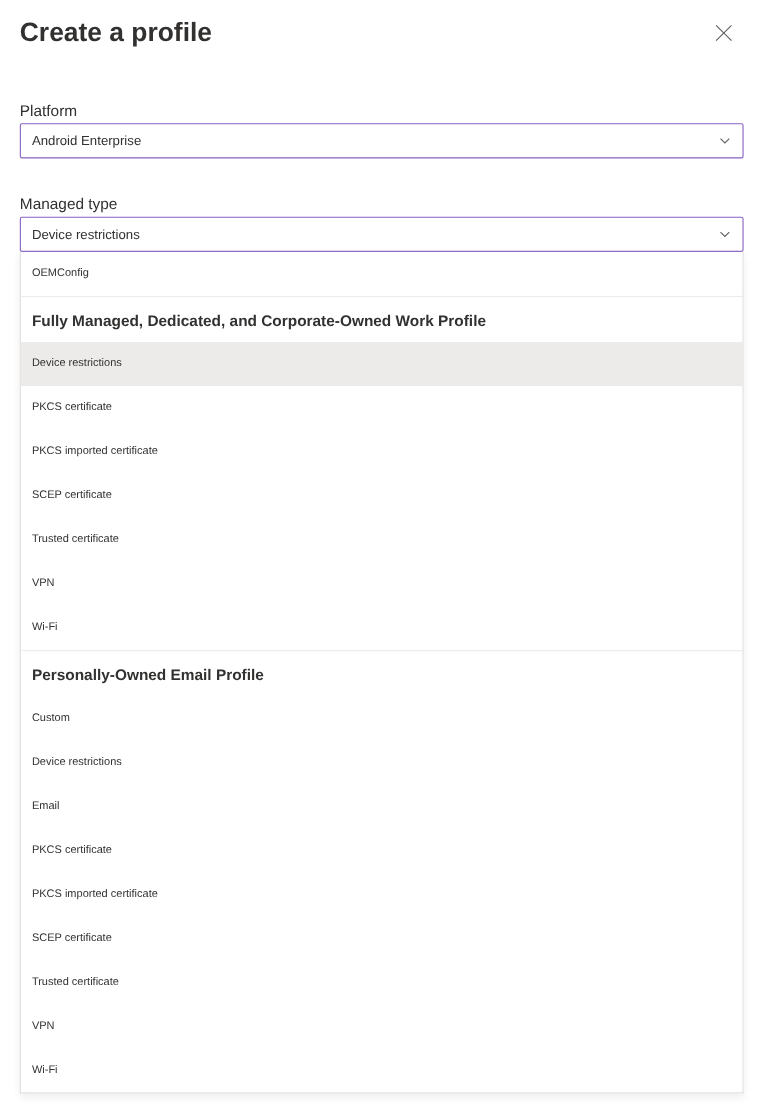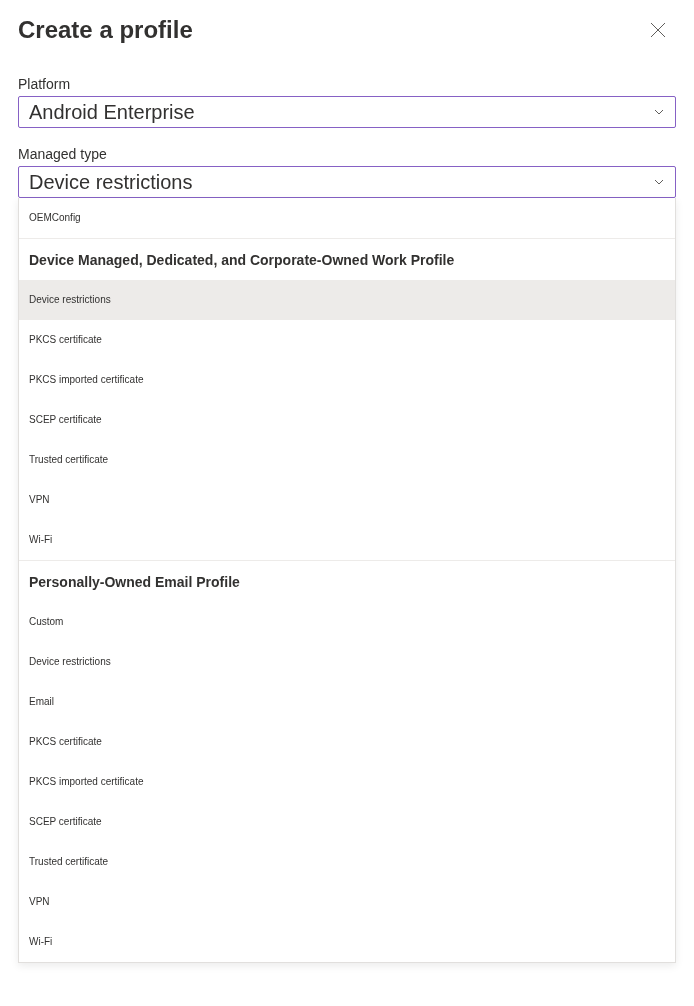--- a/index.html
+++ b/index.html
@@ -12,51 +12,51 @@
       background: #ffffff;
       width: 694px;
       height: 1006px;
       padding: 16px 18px;
       color: #323130;
     }
     .header {
       display: flex;
       justify-content: space-between;
       align-items: flex-start;
-      margin-bottom: 32px;
+      margin-bottom: 48px;
     }
     .title {
       font-size: 24px;
       font-weight: 600;
       color: #323130;
     }
     .close-icon {
       width: 16px;
       height: 16px;
       cursor: pointer;
       stroke: #605e5c;
       margin-top: 6px;
       margin-right: 10px;
     }
     .field-group {
-      margin-bottom: 18px;
+      margin-bottom: 33px;
     }
     .field-label {
       font-size: 14px;
       color: #323130;
       margin-bottom: 4px;
       display: block;
     }
     .dropdown {
       width: 100%;
       height: 32px;
       border: 1px solid #8661c5;
       border-radius: 2px;
       padding: 0 10px;
-      font-size: 20px;
+      font-size: 12px;
       color: #323130;
       background: #ffffff;
       display: flex;
       justify-content: space-between;
       align-items: center;
       cursor: pointer;
     }
     .chevron {
       width: 12px;
       height: 12px;
@@ -115,21 +115,21 @@
 <div class="field-group" style="margin-bottom:0;">
   <label class="field-label">Managed type</label>
   <div class="dropdown">
     <span>Device restrictions</span>
     <svg class="chevron" viewBox="0 0 12 12" fill="none" stroke-width="1">
       <polyline points="2,4 6,8 10,4"></polyline>
     </svg>
   </div>
   <div class="dropdown-list" id="profile-type-list">
   <div class="dropdown-item">OEMConfig</div>
-      <div class="dropdown-group-header">Device Managed, Dedicated, and Corporate-Owned Work Profile</div>
+      <div class="dropdown-group-header">Fully Managed, Dedicated, and Corporate-Owned Work Profile</div>
       <div class="dropdown-item selected">Device restrictions</div>
       <div class="dropdown-item">PKCS certificate</div>
       <div class="dropdown-item">PKCS imported certificate</div>
       <div class="dropdown-item">SCEP certificate</div>
       <div class="dropdown-item">Trusted certificate</div>
       <div class="dropdown-item">VPN</div>
       <div class="dropdown-item">Wi-Fi</div>
       <div class="dropdown-group-header">Personally-Owned Email Profile</div>
       <div class="dropdown-item">Custom</div>
       <div class="dropdown-item">Device restrictions</div>

